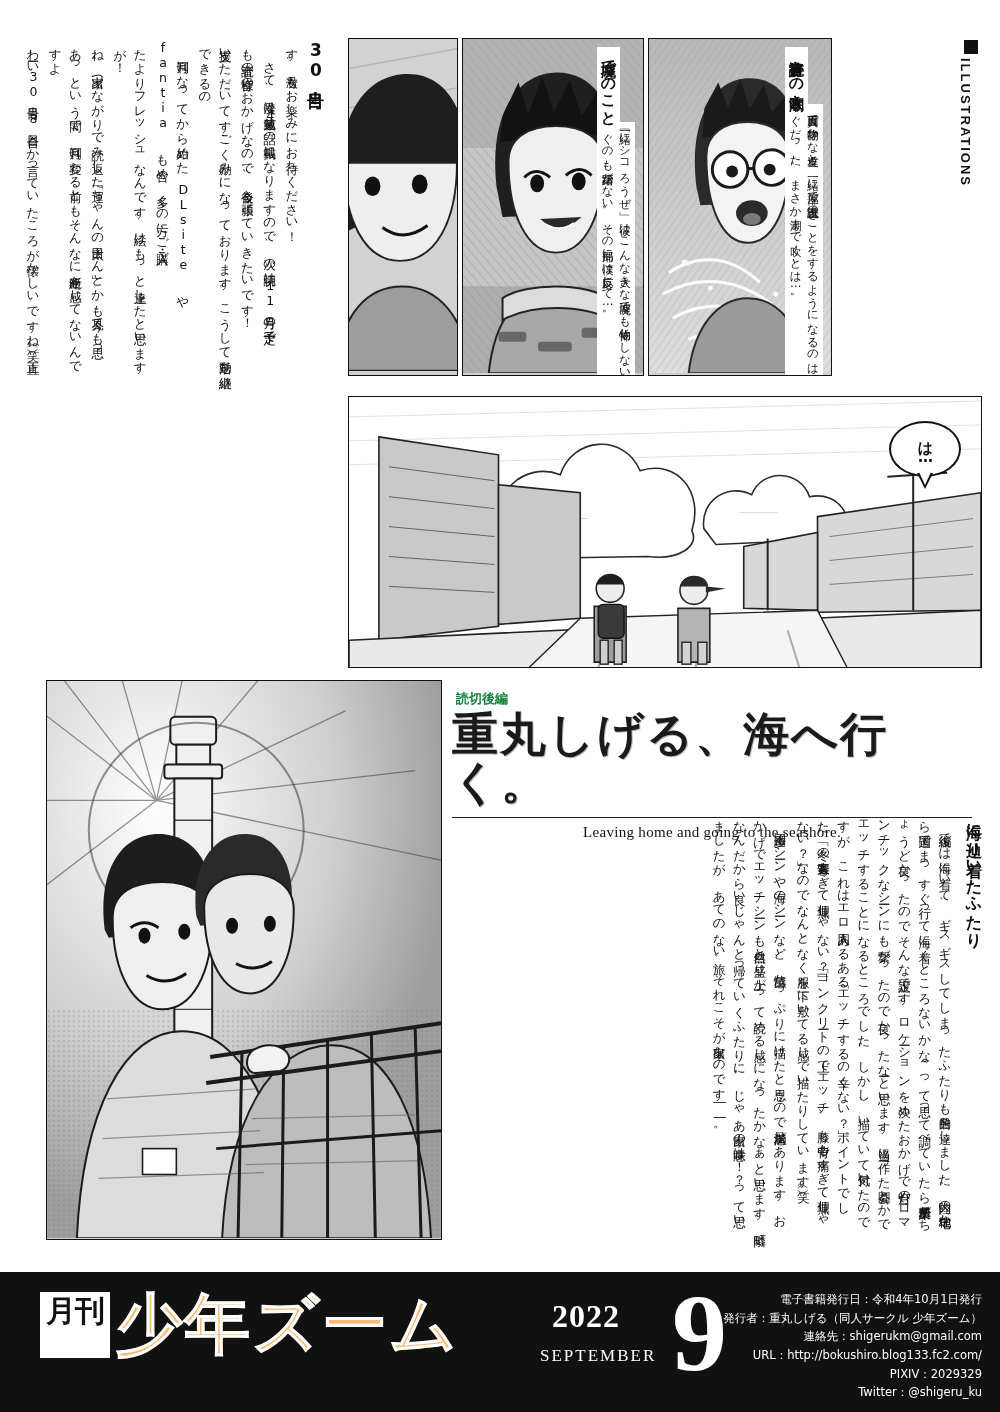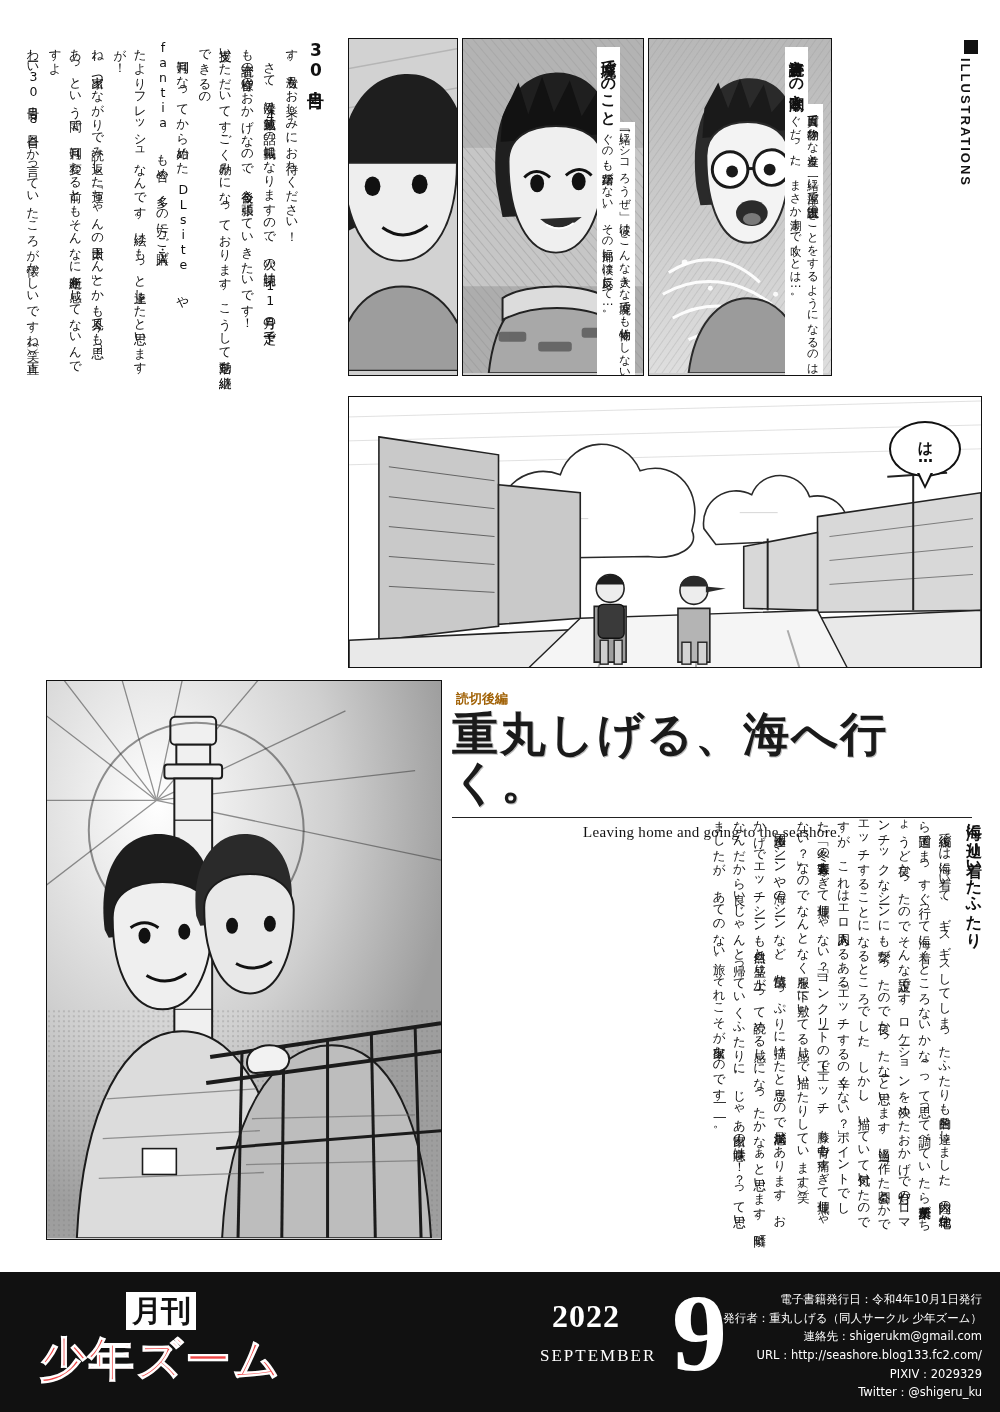--- a/index.html
+++ b/index.html
@@ -98,21 +98,21 @@
     white-space:pre-wrap;
   }
 
   
   #article-head {
     position:absolute; left:452px; top:690px; width:520px;
   }
   #article-head .kicker {
     font-family:"DejaVu Sans", sans-serif;
     font-size:13px; font-weight:bold;
-    color:#a16207; margin-left:4px; margin-bottom:2px;
+    color:#15803d; margin-left:4px; margin-bottom:2px;
   }
   #article-head .big {
     font-family:"DejaVu Serif", serif;
     font-size:46px;
     font-weight:bold;
     letter-spacing:2px;
     line-height:1.05;
     color:#1a1a1a;
     text-shadow: 1px 1px 0 #bbb;
   }
@@ -153,36 +153,36 @@
   }
 
   
   #footer {
     position:absolute; left:0; bottom:0;
     width:1000px; height:140px;
     background:#111; color:#fff;
   }
   #footer .logo {
     position:absolute; left:40px; top:20px;
-    display:flex; align-items:center; gap:6px;flex-direction:column;
+    display:flex; gap:6px;
   }
   .badge-gekkan {
     background:#fff; color:#111;
     font-family:"DejaVu Sans", sans-serif;
     font-weight:bold; font-size:30px;
     padding:4px 6px; line-height:1;
     letter-spacing:-1px;
   }
   .title-main {
     font-family:"DejaVu Sans", sans-serif;
     font-weight:bold;
-    font-size:46px;
+    font-size:66px;
     line-height:1;
     letter-spacing:2px;
-    color:#ef4444;
+    color:#fdba74;
     -webkit-text-stroke:1px #fff;
   }
   #footer .year {
     position:absolute; left:552px; top:26px;
     font-family:"Liberation Serif", serif;
     font-size:32px; font-weight:bold;
     letter-spacing:1px;
   }
   #footer .month-en {
     position:absolute; left:530px; top:74px;
@@ -551,19 +551,19 @@
       <span class="badge-gekkan">月刊</span>
       <span class="title-main">少年ズーム</span>
     </div>
     <div class="year">2022</div>
     <div class="month-en">SEPTEMBER</div>
     <div class="month-num">9</div>
     <div class="colophon">
       <div>電子書籍発行日：令和4年10月1日発行</div>
       <div>発行者：重丸しげる（同人サークル 少年ズーム）</div>
       <div>連絡先：shigerukm@gmail.com</div>
-      <div>URL：http://seashore.blog133.fc2.com/</div>
+      <div>URL：http://bokushiro.blog133.fc2.com/</div>
       <div>PIXIV：2029329</div>
       <div>Twitter：@shigeru_ku</div>
     </div>
   </div>
 
 </div>
 
 </body></html>

